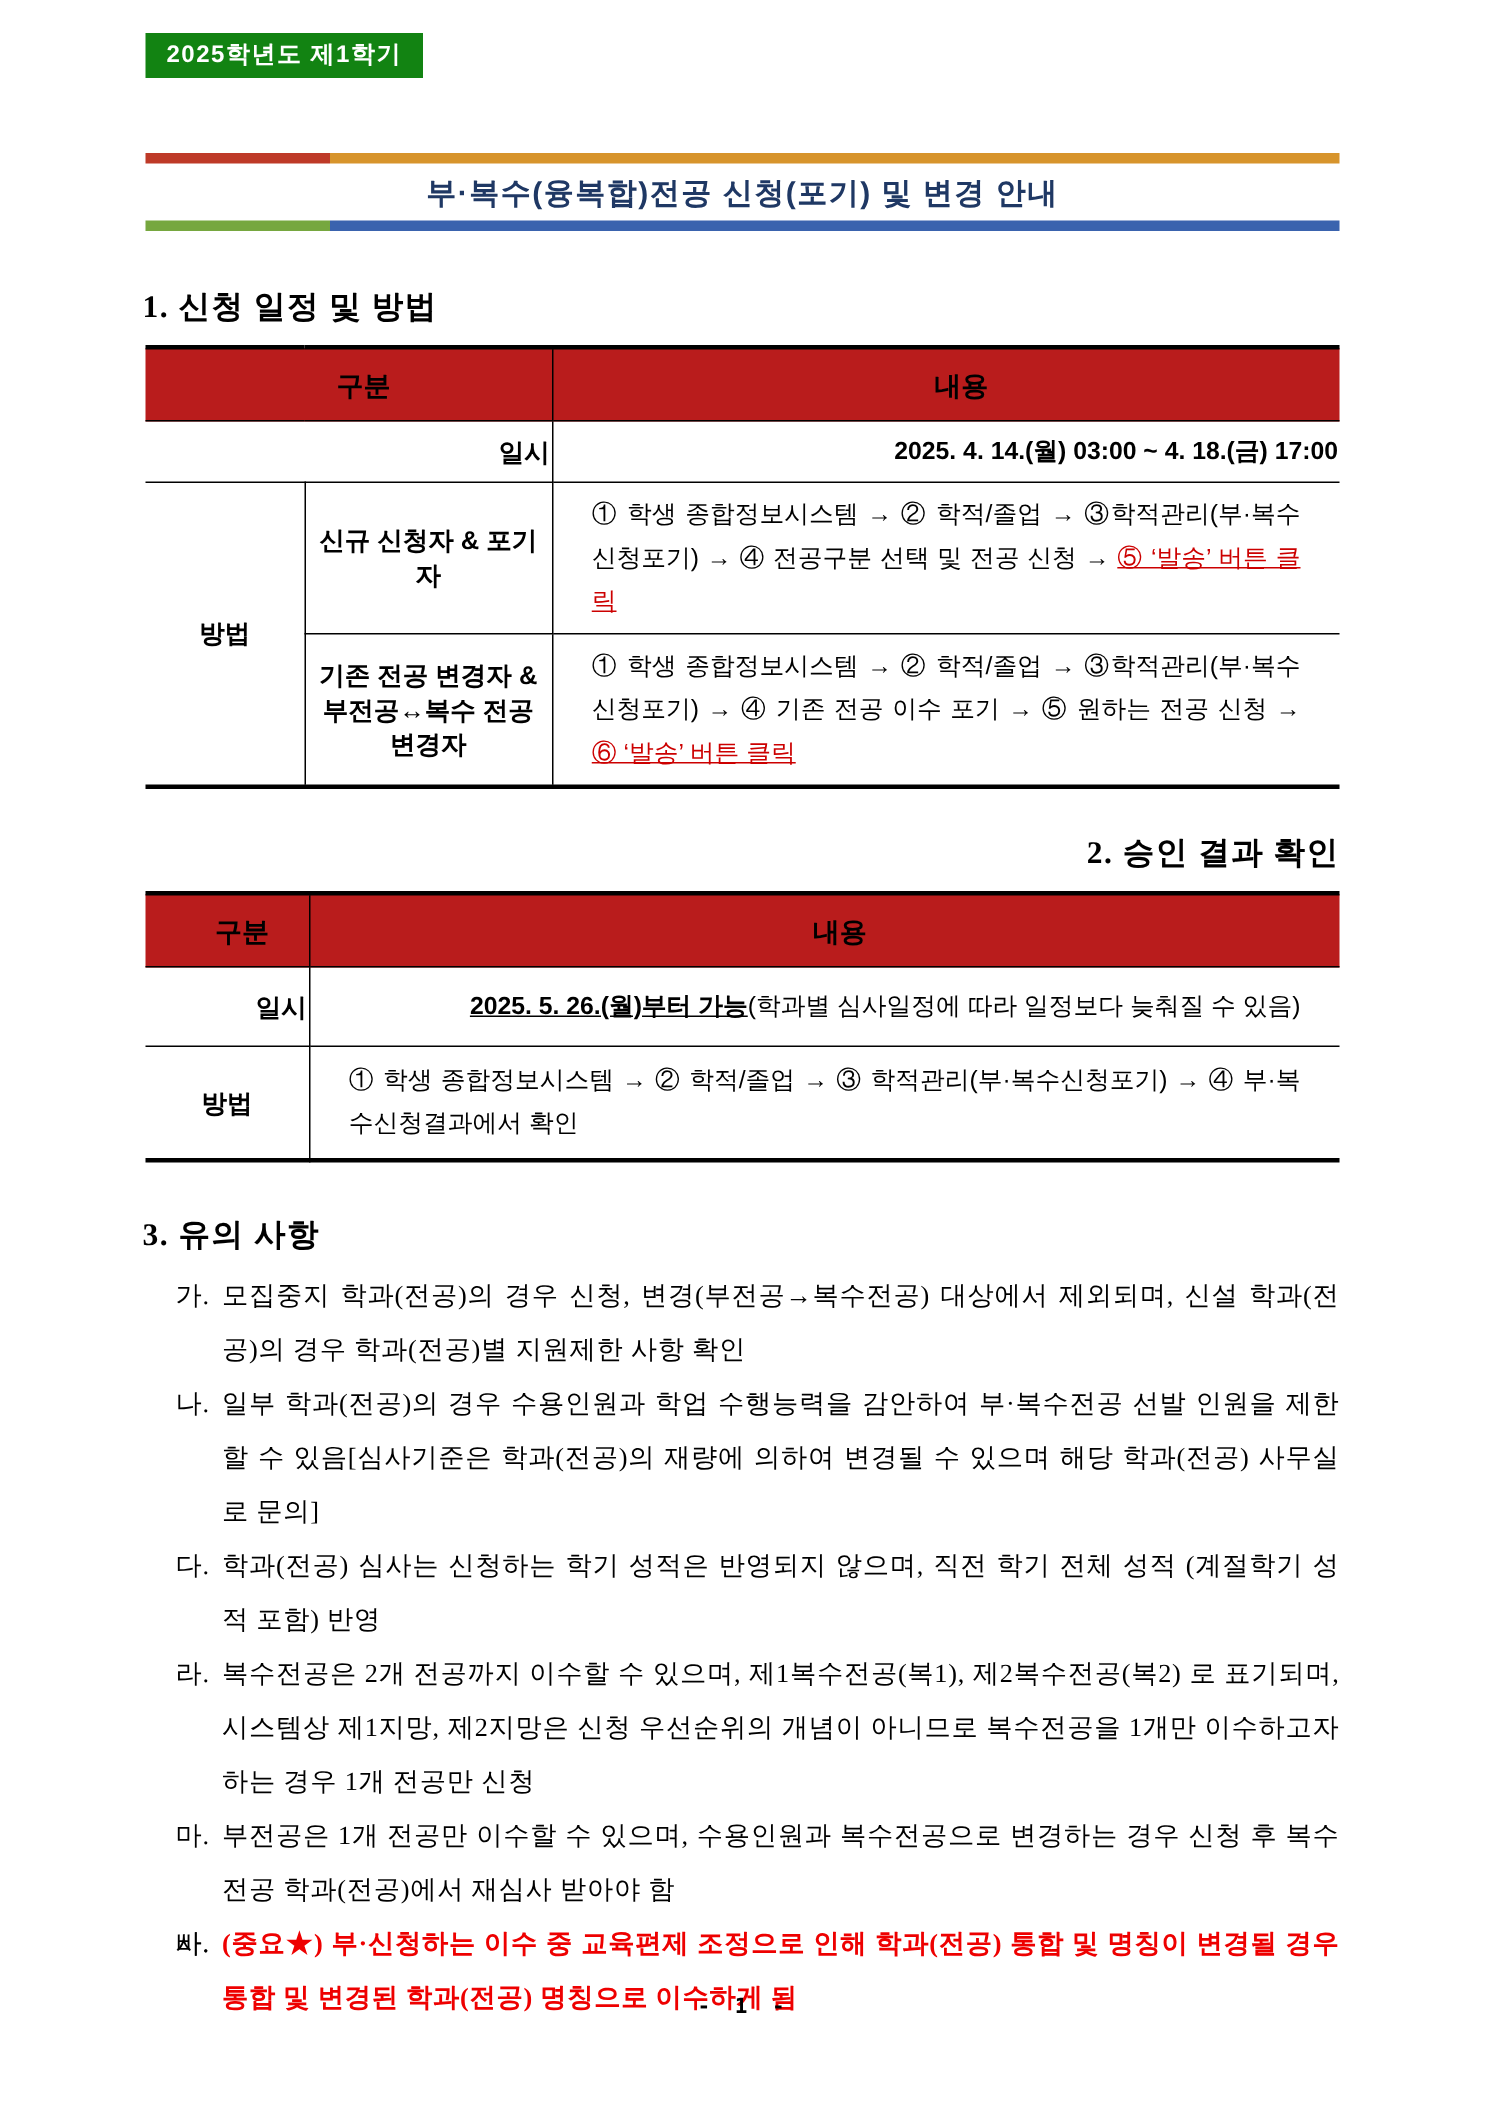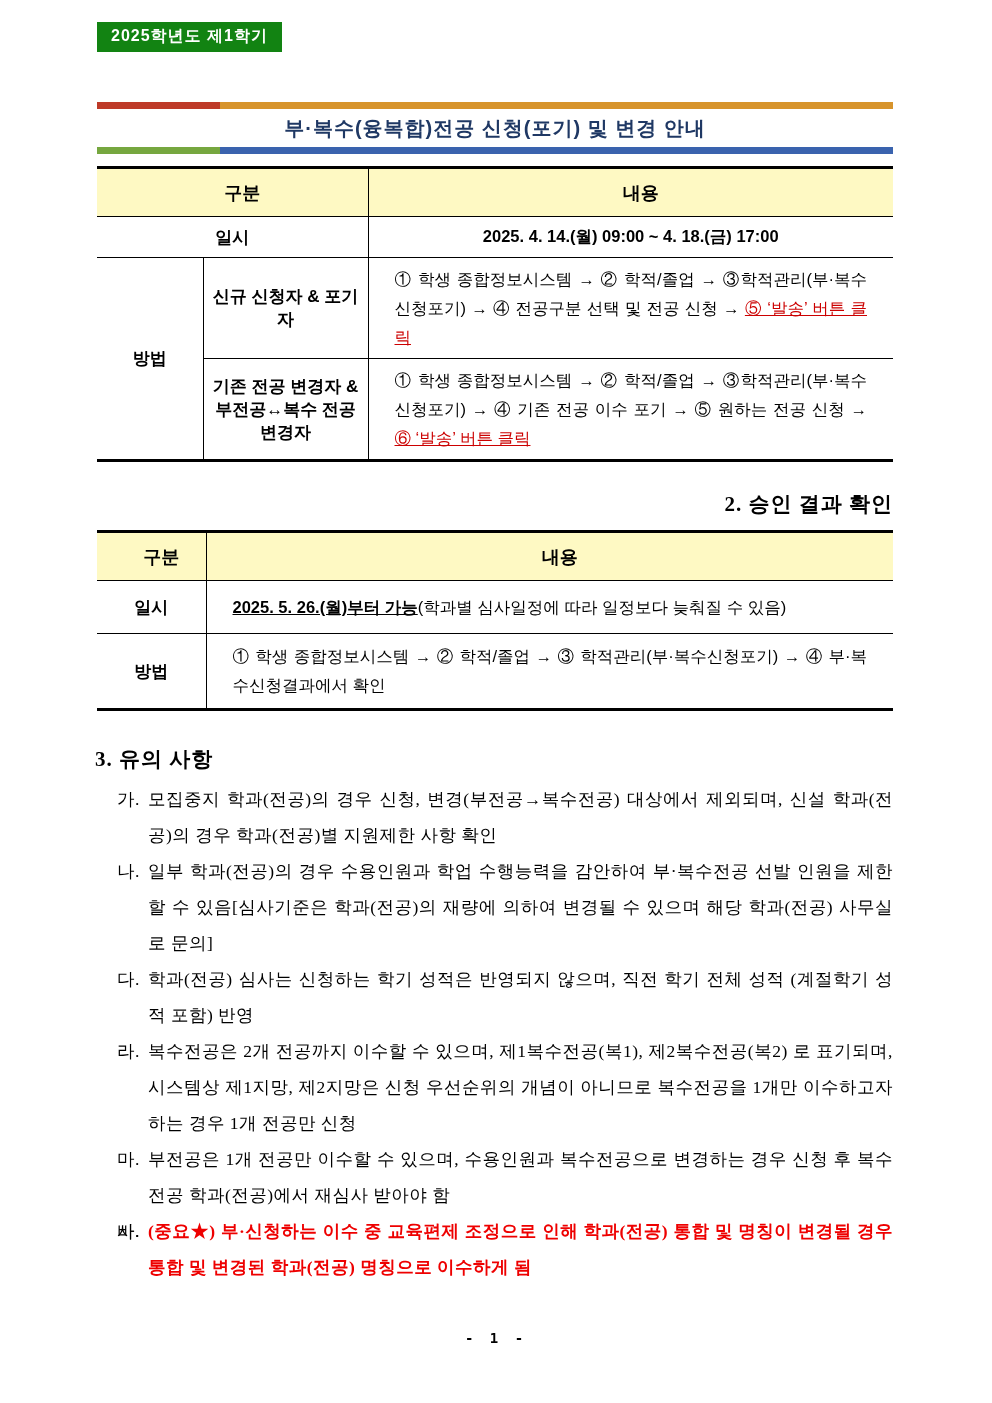--- a/index.html
+++ b/index.html
@@ -65,21 +65,21 @@
     border-bottom: 3px solid #000;
     border-left: hidden;
     border-right: hidden;
     font-family: "Liberation Sans", sans-serif;
   }
   table.doc-table td {
     border: 1px solid #000;
     vertical-align: middle;
   }
   td.c-head {
-    background: #fef9c3;
+    background: #b91c1c;
     text-align: center;
     font-weight: bold;
     font-size: 18px;
     height: 45px;
     padding-left: 21px;
   }
   td.c-label {
     text-align: center;
     font-weight: bold;
     font-size: 17px;
@@ -96,21 +96,21 @@
     text-align: justify;
   }
   .red-underline {
     color: #CC0000;
     text-decoration: underline;
   }
   .bold-underline {
     font-weight: bold;
     text-decoration: underline;
   }
-  .row-date td { height: 38px; }
+  .row-date td { height: 38px; text-align: right; }
   .row-method td { height: 88px; }
   table.t2 .row-date td { height: 40px; }
   table.t2 .row-method td { height: 62px; }
 
   
   .notes { margin-top: 8px; }
   .note {
     position: relative;
     padding-left: 51px;
     font-size: 17.5px;
@@ -147,35 +147,36 @@
         <div class="seg-red"></div>
         <div class="seg-orange"></div>
       </div>
       <div class="doc-title">부·복수(융복합)전공 신청(포기) 및 변경 안내</div>
       <div class="accent-bar">
         <div class="seg-green"></div>
         <div class="seg-blue"></div>
       </div>
     </div>
 
+    <div class="sec-heading sh1">1. 신청 일정 및 방법</div>
 
     <table class="doc-table t1">
       <colgroup>
           <col style="width:106px">
           <col style="width:165px">
           <col>
         </colgroup>
       <tbody>
           <tr>
         <td class="c-head" colspan="2">구분</td>
         <td class="c-head">내용</td>
       </tr>
       <tr class="row-date">
         <td class="c-label" colspan="2">일시</td>
-        <td class="c-center">2025. 4. 14.(월) 09:00 ~ 4. 18.(금) 17:00</td>
+        <td class="c-center">2025. 4. 14.(월) 03:00 ~ 4. 18.(금) 17:00</td>
       </tr>
       <tr class="row-method">
         <td class="c-label" rowspan="2">방법</td>
         <td class="c-label">신규 신청자 &amp; 포기자</td>
         <td class="c-body"><span>① 학생 종합정보시스템 → ② 학적/졸업 → ③학적관리(부·복수신청포기) → ④ 전공구분 선택 및 전공 신청 → </span><span class="red-underline">⑤ ‘발송’ 버튼 클릭</span></td>
       </tr>
       <tr class="row-method">
         <td class="c-label">기존 전공 변경자 &amp; 부전공↔복수 전공 변경자</td>
         <td class="c-body"><span>① 학생 종합정보시스템 → ② 학적/졸업 → ③학적관리(부·복수신청포기) → ④ 기존 전공 이수 포기 → ⑤ 원하는 전공 신청 → </span><span class="red-underline">⑥ ‘발송’ 버튼 클릭</span></td>
       </tr>

